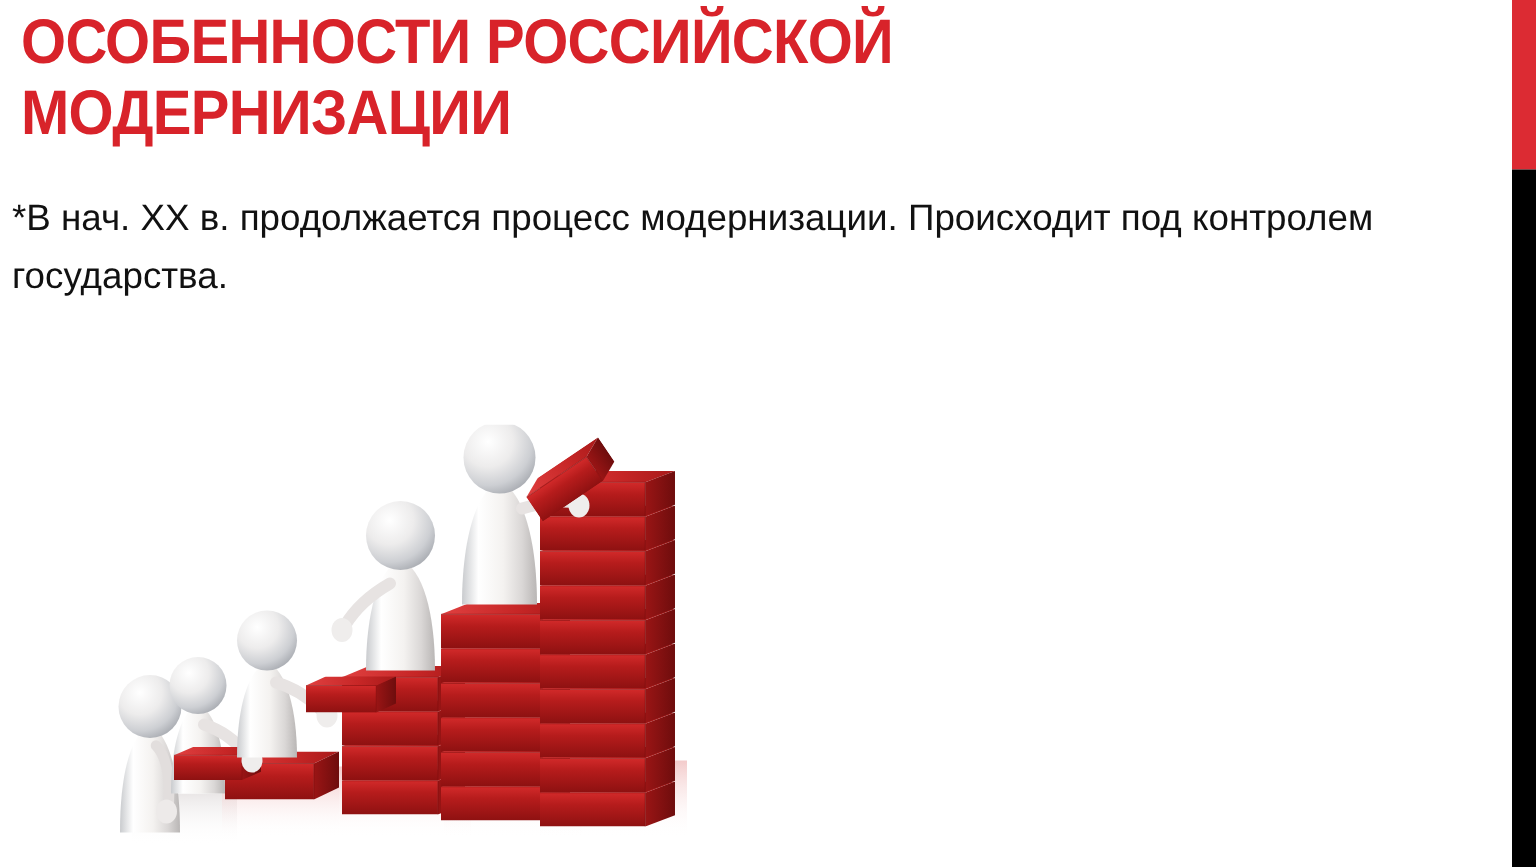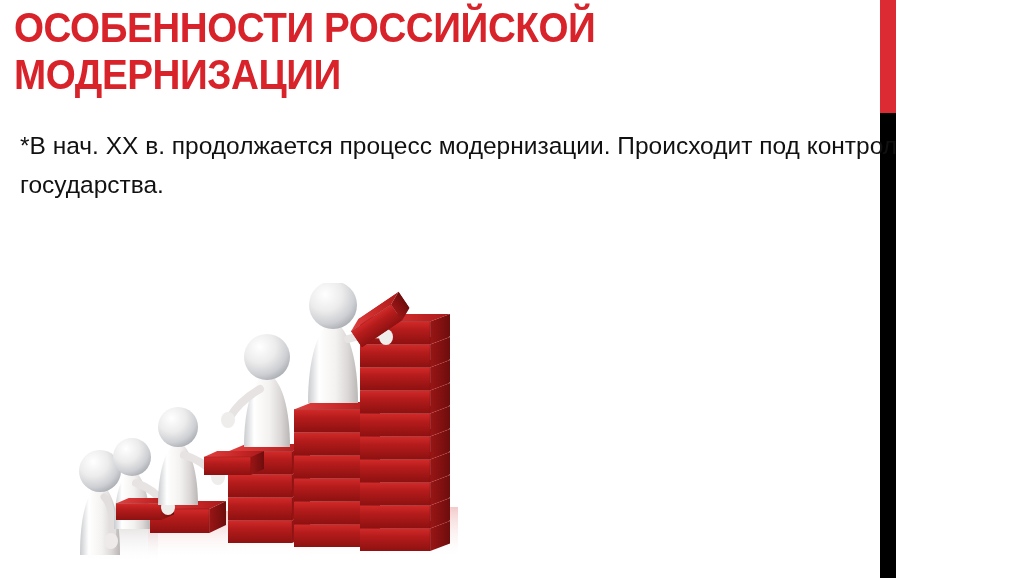--- a/index.html
+++ b/index.html
@@ -11,21 +11,21 @@
     width: 1024px;
     height: 578px;
     overflow: hidden;
     font-family: "Liberation Sans", sans-serif;
     position: relative;
   }
 
   .slide {
     position: absolute;
     inset: 0;
-    width: 896px;
+    width: 1024px;
     height: 578px;
     background: #ffffff;
     overflow: hidden;
   }
 
   
   .edge-bar {
     position: absolute;
     right: 0;
     width: 16px;
@@ -55,21 +55,21 @@
     letter-spacing: -0.5px;
     text-transform: uppercase;
     transform: scaleX(0.92);
     transform-origin: left top;
     white-space: pre-line;
   }
 
   
   .body-copy {
     position: absolute;
-    left: 20px;
+    left: 8px;
     top: 126px;
     width: 935px;
     color: #111111;
     font-size: 24.5px;
     line-height: 39px;
   }
   .para { margin: 0 0 12px 0; }
   .para-2 { margin-top: 10px; }
   .term {
     font-weight: bold;

